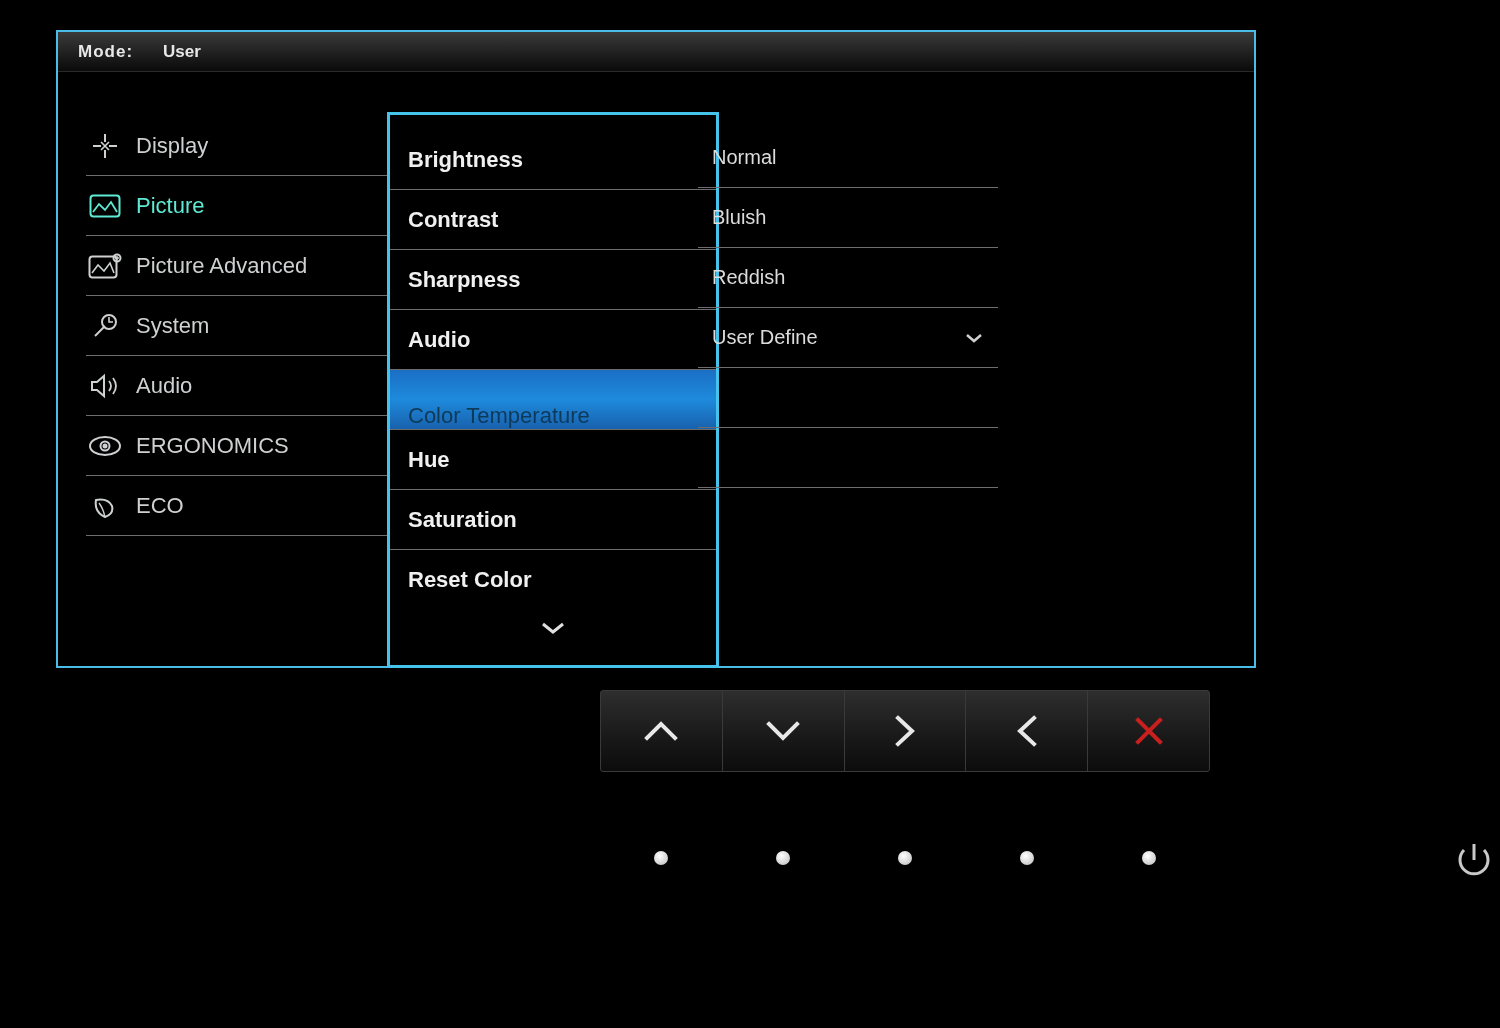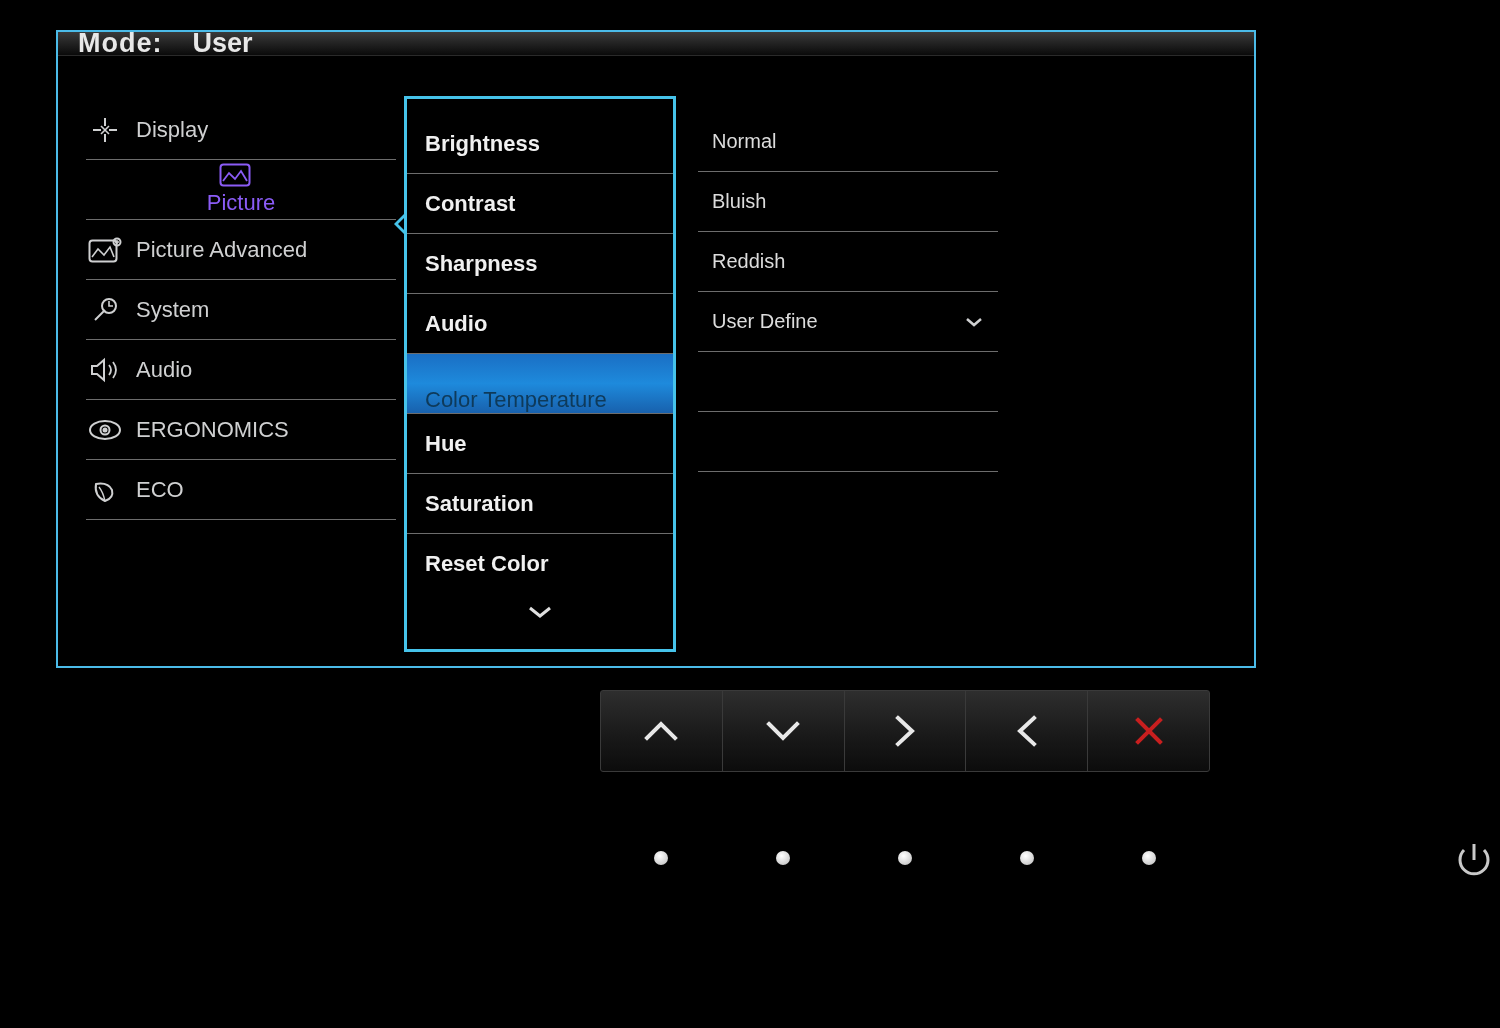--- a/index.html
+++ b/index.html
@@ -5,24 +5,24 @@
   * { box-sizing: border-box; margin: 0; padding: 0; }
   html, body { width: 1500px; height: 1028px; background: #000; font-family: Arial, Helvetica, sans-serif; overflow: hidden; }
   .osd-window {
     position: absolute;
     left: 56px; top: 30px;
     width: 1200px; height: 638px;
     border: 2px solid #4bbbe8;
     background: #000;
   }
   .osd-header {
-    height: 24px;
+    height: 40px;
     background: linear-gradient(to bottom, #3a3a3a 0%, #222 50%, #0a0a0a 100%);
     color: #e8e8e8;
-    font-size: 27px;
+    font-size: 17px;
     font-weight: bold;
     display: flex; align-items: center;
     padding-left: 20px;
     border-bottom: 1px solid #2a2a2a;
   }
   .osd-header .mode-label { letter-spacing: 1px; }
   .osd-header .mode-value { margin-left: 30px; }
   .osd-body {
     position: relative;
     width: 100%; height: calc(100% - 40px);
@@ -34,34 +34,34 @@
     width: 310px;
   }
   .menu-item {
     display: flex; align-items: center;
     height: 60px;
     border-bottom: 1px solid #6d6d6d;
     color: #cfd0d1;
     font-size: 22px;
     cursor: pointer;
   }
-  .menu-item.selected { color: #8b5cf6; flex-direction: column; }
+  .menu-item.selected { color: #5eead4; }
   .menu-item .icon {
     width: 38px; height: 30px;
     margin-right: 12px;
     display: flex; align-items: center; justify-content: center;
     color: inherit;
   }
   .menu-item .label { flex: 1; }
 
   
   .col2 {
     position: absolute;
-    left: 346px; top: 40px;
-    width: 272px; height: 556px;
+    left: 329px; top: 40px;
+    width: 332px; height: 556px;
     border: 3px solid #46c3ea;
     background: #000;
   }
   
   .col2-notch {
     position: absolute;
     left: 336px;
     top: 154px;
     width: 0; height: 0;
     border-top: 14px solid transparent;

